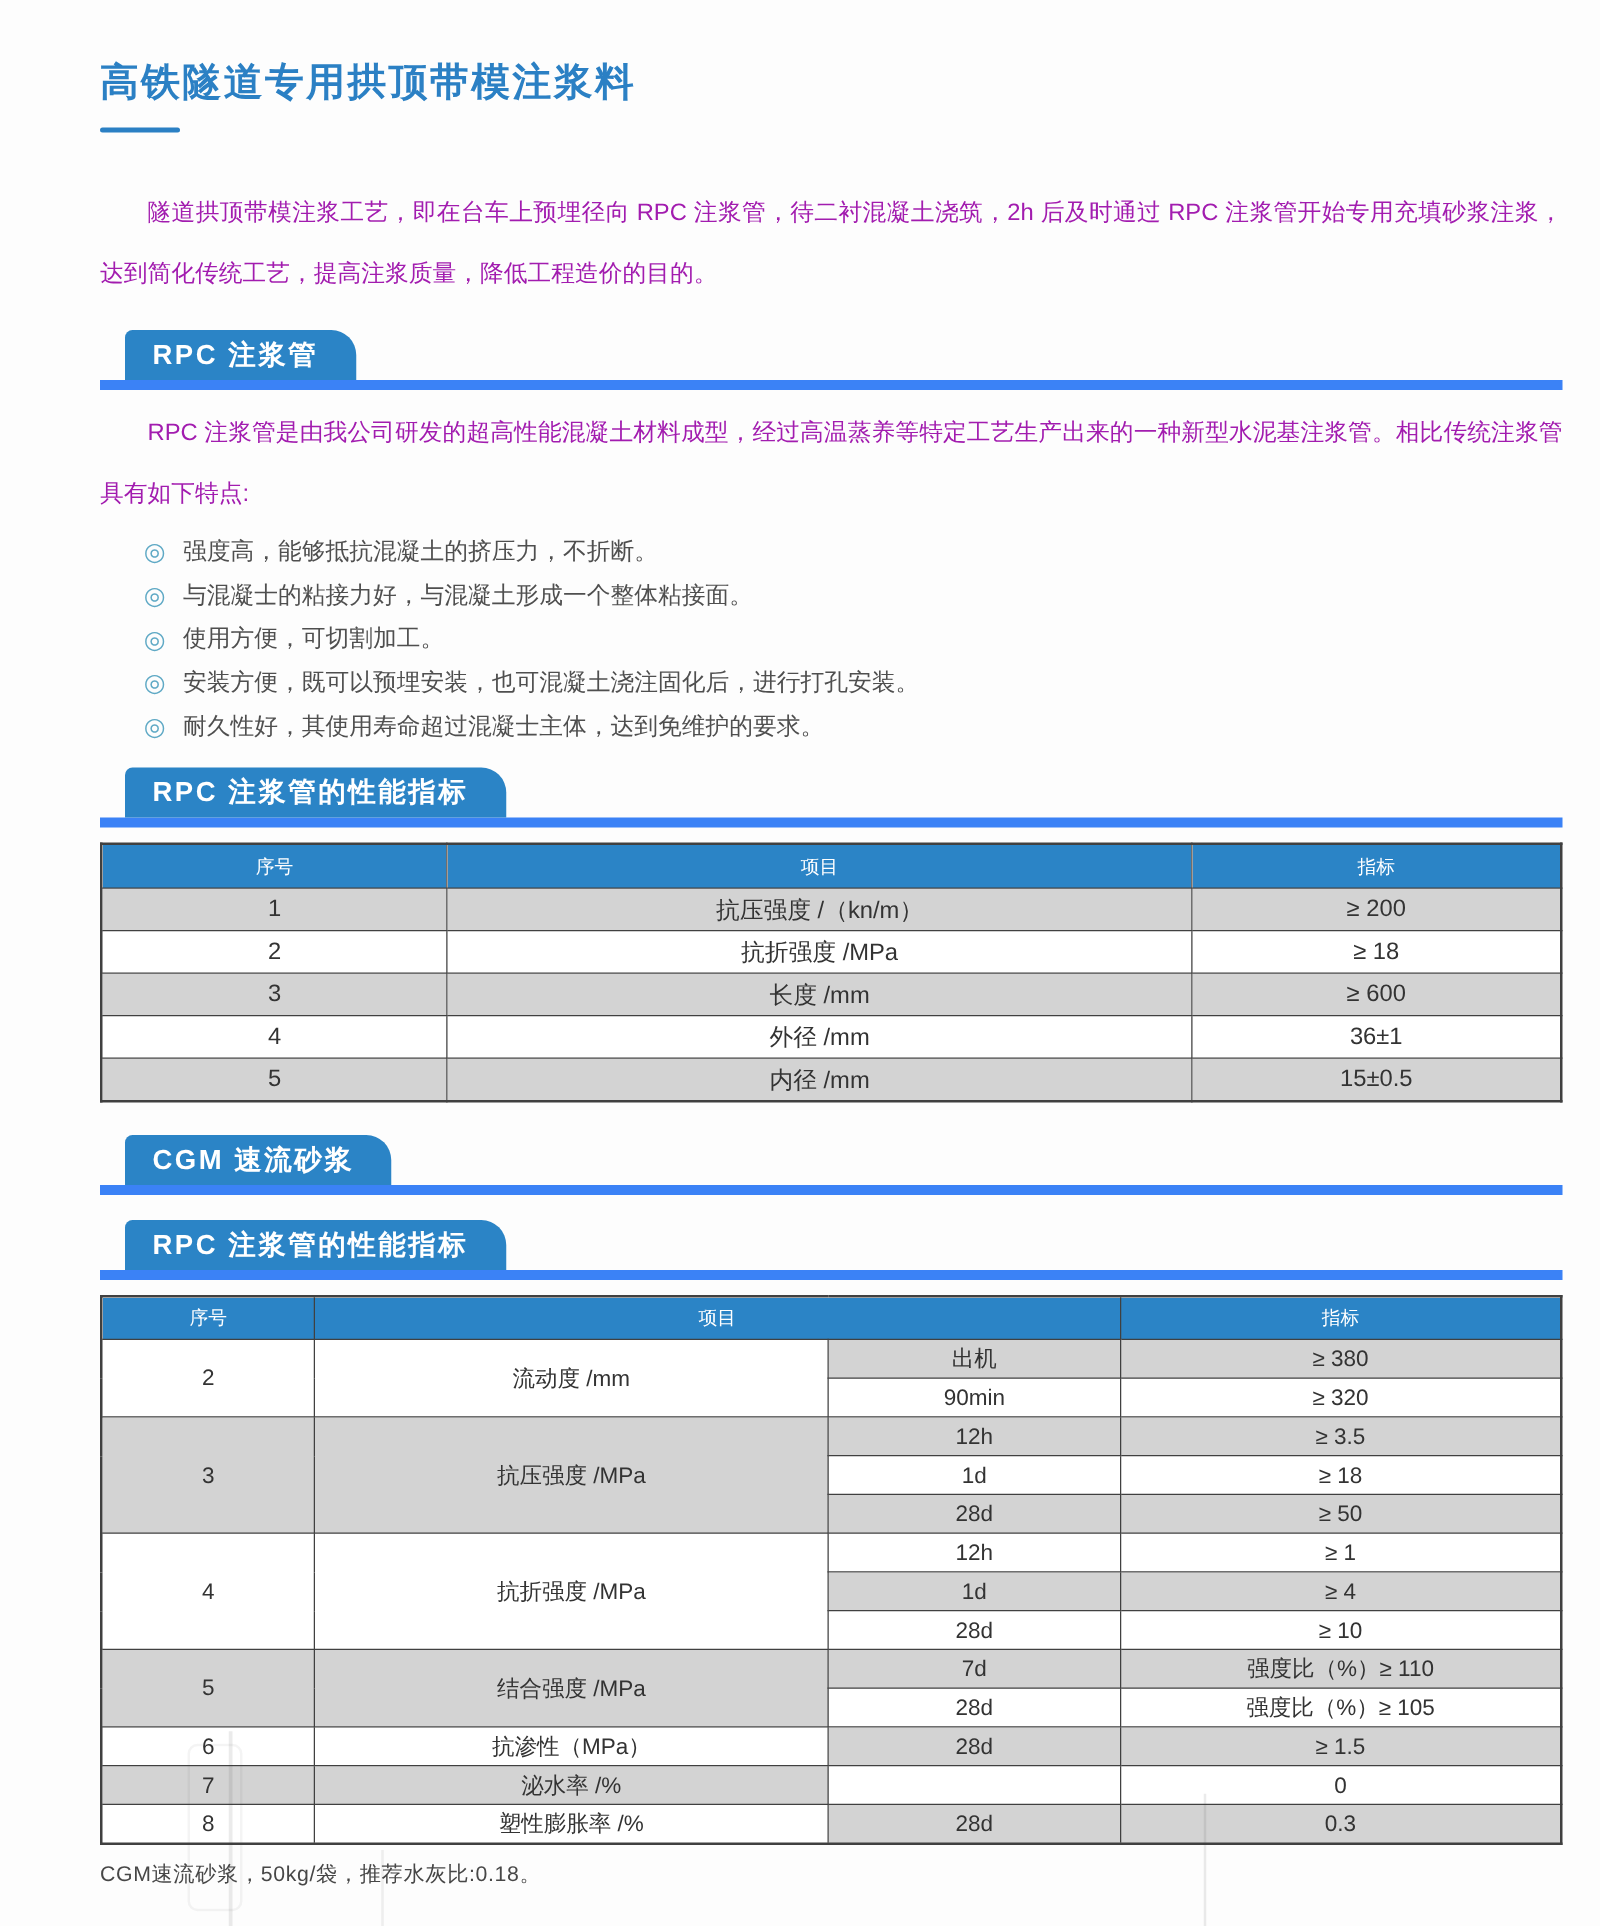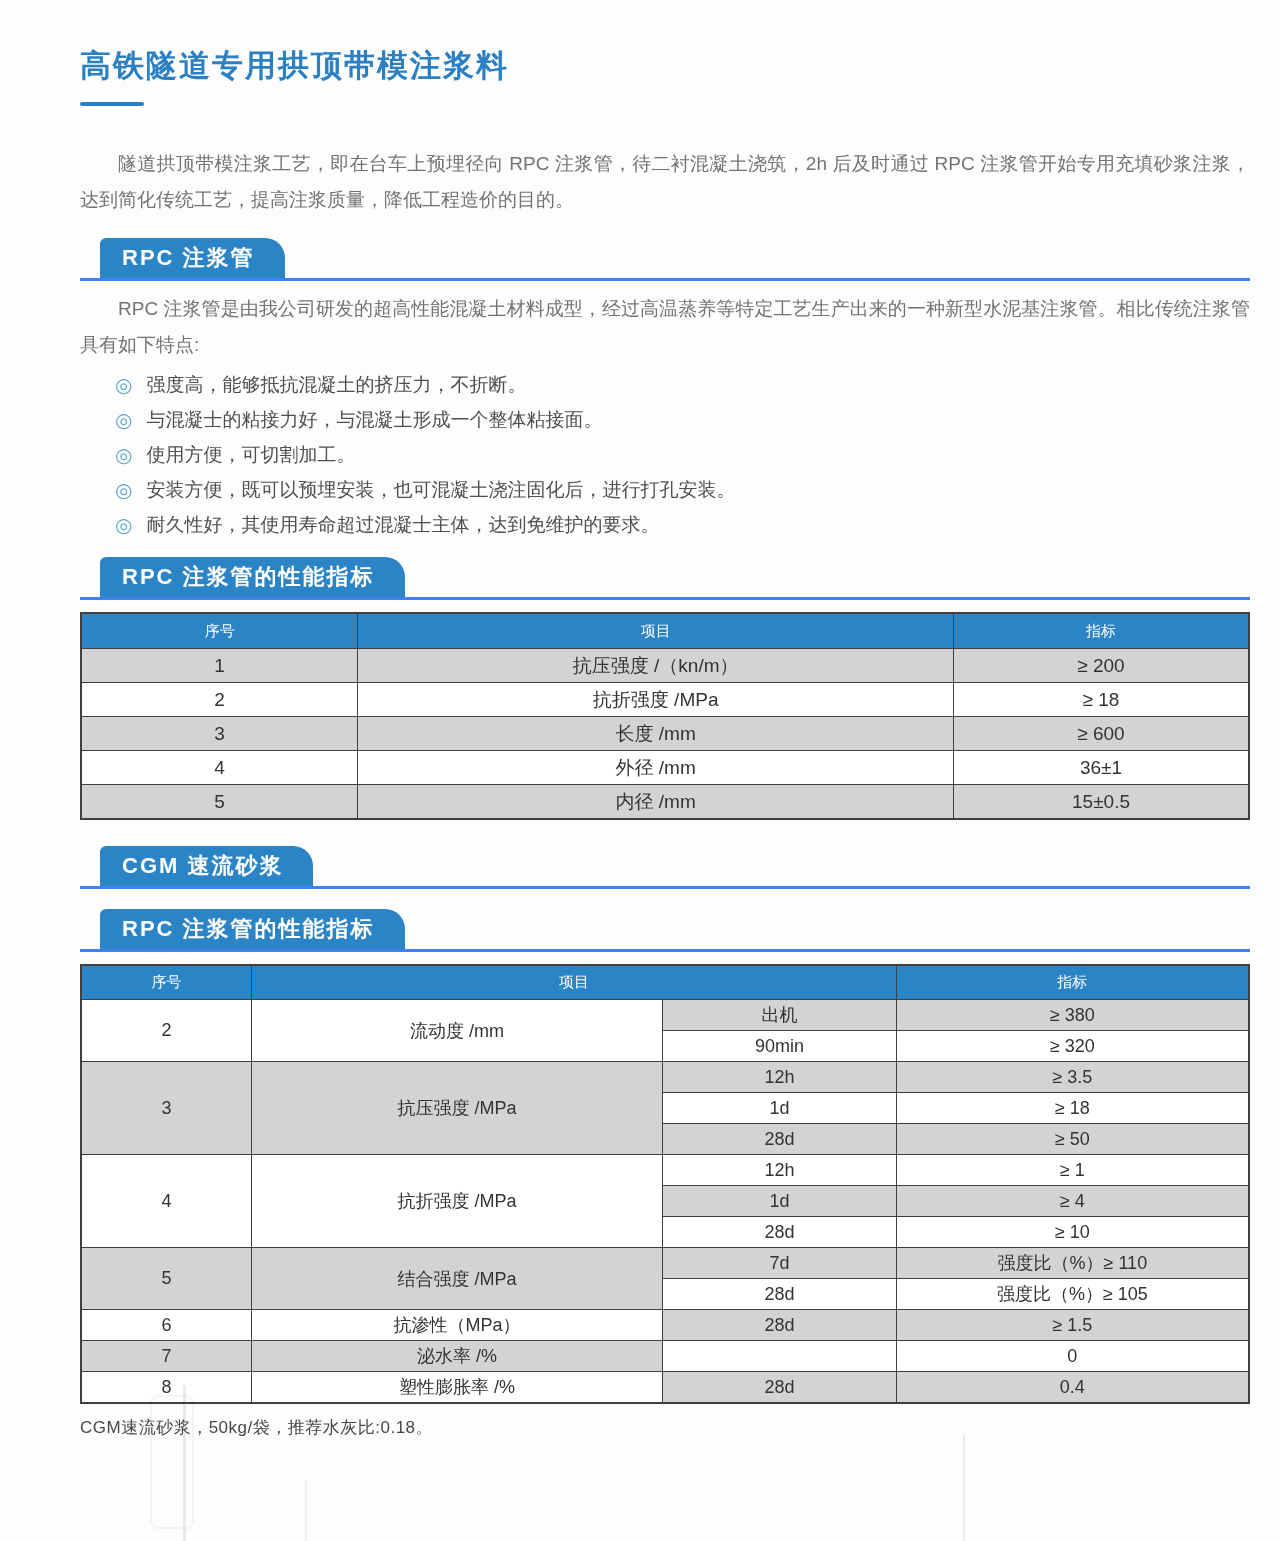--- a/index.html
+++ b/index.html
@@ -7,25 +7,25 @@
     width:1280px;height:1541px;
     background:#fdfdfd;
     font-family:"Liberation Sans","DejaVu Sans",sans-serif;
     color:#4d4d4d;
     position:relative;
     overflow:hidden;
   }
   .content{padding:24px 30px 0 80px;margin-top:24px;}
   .title{font-size:31px;font-weight:bold;color:#2b80c4;letter-spacing:2px;line-height:36px;}
   .title-underline{width:64px;height:4px;background:#2b80c4;margin-top:18px;border-radius:2px;}
-  .para{font-size:19px;line-height:36px;color:#737373;text-align:justify;text-indent:2em;}
+  .para{font-size:19px;line-height:49px;color:#a21caf;text-align:justify;text-indent:2em;}
   .intro{margin-top:40px;}
   .after-bar{margin-top:10px;}
   .cgm-body{margin-top:12px;}
-  .section-bar{border-bottom:3px solid #3b82f6;margin-top:20px;line-height:0;padding-left:20px;}
+  .section-bar{border-bottom:8px solid #3b82f6;margin-top:20px;line-height:0;padding-left:20px;}
   .bar-mt1{margin-top:20px;}
   .bar-mt2{margin-top:18px;}
   .bar-mt3{margin-top:26px;}
   .bar-mt4{margin-top:20px;}
   .tab{
     display:inline-block;background:#2b84c6;color:#ffffff;
     font-weight:bold;font-size:22px;letter-spacing:2px;line-height:22px;
     padding:9px 30px 9px 22px;border-radius:6px 20px 0 0;
   }
   .bullets{margin:8px 0 0 35px;}
@@ -214,21 +214,21 @@
       <tr>
         <td class="cg">7</td>
         <td class="cg">泌水率 /%</td>
         <td class="cw"></td>
         <td class="cw">0</td>
       </tr>
       <tr>
         <td class="cw">8</td>
         <td class="cw">塑性膨胀率 /%</td>
         <td class="cg">28d</td>
-        <td class="cg">0.4</td>
+        <td class="cg">0.3</td>
       </tr>
     </tbody>
   </table>
 
   <div class="footnote">CGM速流砂浆，50kg/袋，推荐水灰比:0.18。</div>
 
 </div>
 
 <div class="wm wm-blob"></div>
 <div class="wm wm-line1"></div>

